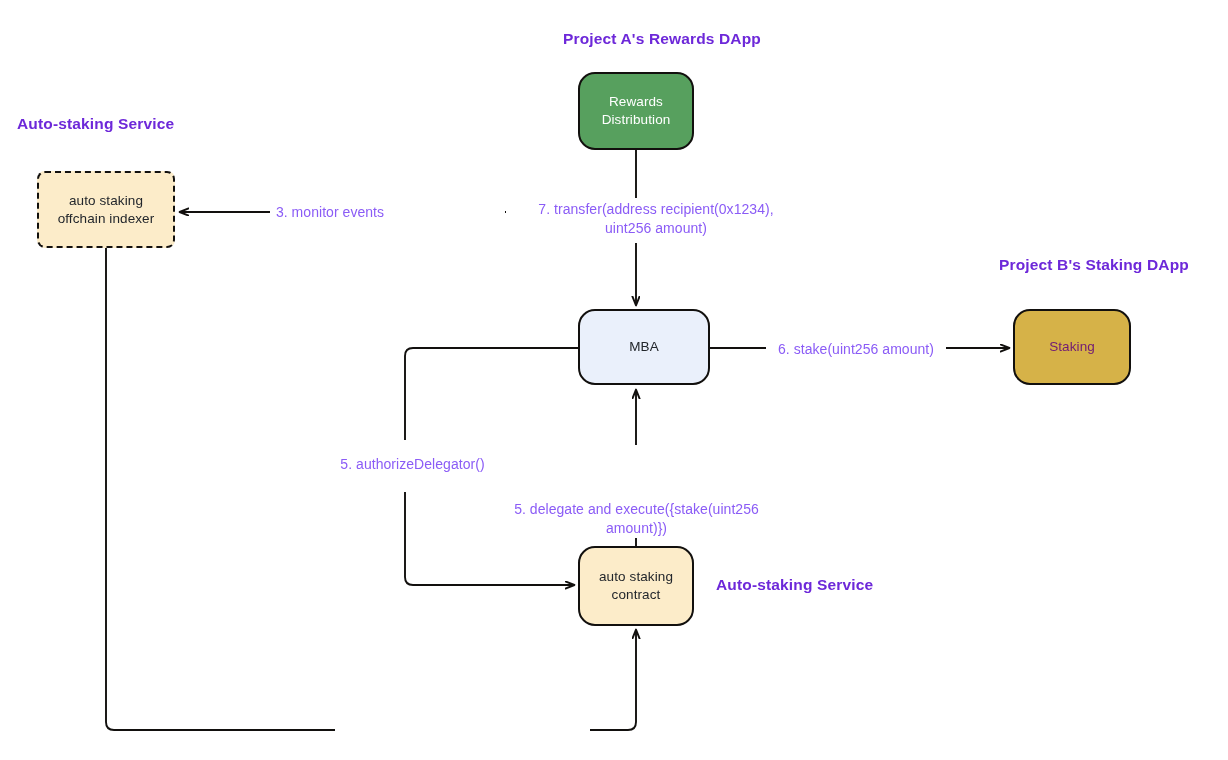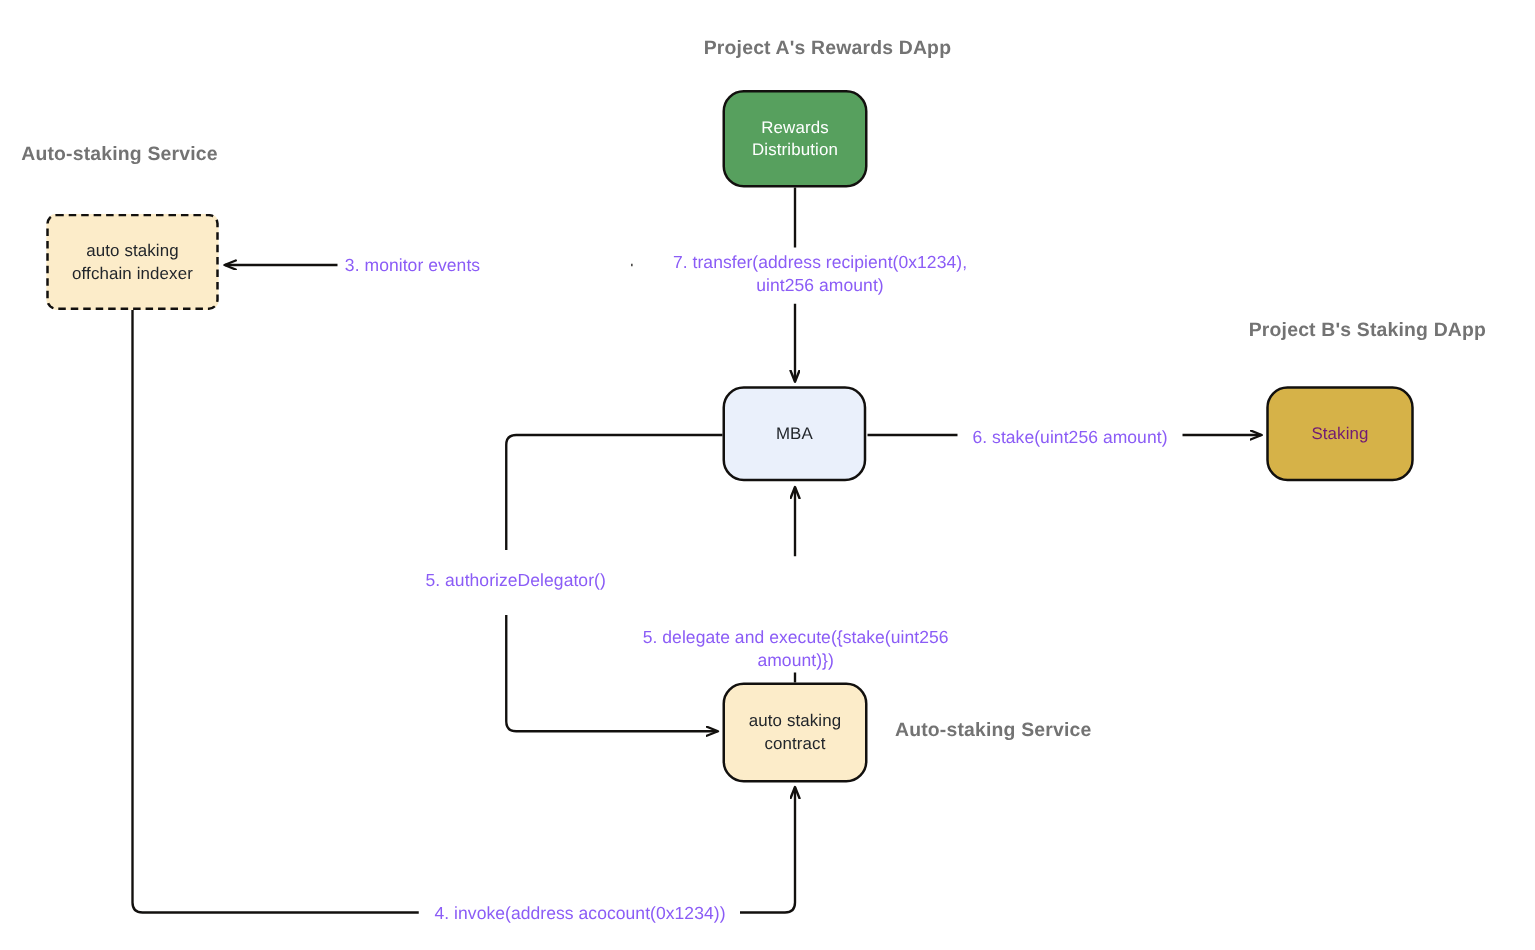--- a/index.html
+++ b/index.html
@@ -47,21 +47,21 @@
   }
   .node.dashed {
     border-style: dashed;
     border-width: 2.5px;
     border-radius: 8px;
   }
   .group-title {
     position: absolute;
     font-size: 15.5px;
     font-weight: bold;
-    color: #737373;
+    color: #6d28d9;
     letter-spacing: 0.15px;
     white-space: nowrap;
   }
   .edge-label {
     position: absolute;
     font-size: 14px;
     line-height: 1.35;
     color: #8b5cf6;
     text-align: center;
     background: #ffffff;
@@ -113,40 +113,39 @@
   <div class="node" style="left:578px; top:72px; width:116px; height:78px; background:#57a05e; color:#ffffff;">
     <span class="node-label">Rewards
 Distribution</span>
   </div>
 
   <div class="node dashed" style="left:37px; top:171px; width:138px; height:77px; background:#fcecc9; color:#22262b;">
     <span class="node-label">auto staking
 offchain indexer</span>
   </div>
 
-  <div class="node" style="left:578px; top:309px; width:115px; height:76px; background:#eaf0fb; color:#22262b;">
+  <div class="node" style="left:578px; top:309px; width:132px; height:76px; background:#eaf0fb; color:#22262b;">
     <span class="node-label">MBA</span>
   </div>
 
   <div class="node" style="left:1013px; top:309px; width:118px; height:76px; background:#d6b248; color:#701a75;">
     <span class="node-label">Staking</span>
   </div>
 
   <div class="node" style="left:578px; top:546px; width:116px; height:80px; background:#fcecc9; color:#22262b;">
     <span class="node-label">auto staking
 contract</span>
   </div>
 
   <div class="edge-label" style="left:330px; top:455px; width:165px;">5. authorizeDelegator()</div>
 
   <div class="edge-label" style="left:506px; top:200px; width:300px;">7. transfer(address recipient(0x1234),
 uint256 amount)</div>
 
   <div class="edge-label" style="left:270px; top:203px; width:120px;">3. monitor events</div>
 
-  <div class="edge-label" style="left:336px; top:721px; width:256px;">4. invoke(address acocount(0x1234))</div>
 
   <div class="edge-label" style="left:510px; top:452px; width:253px;margin-top:48px;">5. delegate and execute({stake(uint256
 amount)})</div>
 
   <div class="edge-label" style="left:766px; top:340px; width:180px;">6. stake(uint256 amount)</div>
 
 </div>
 
 </body></html>

